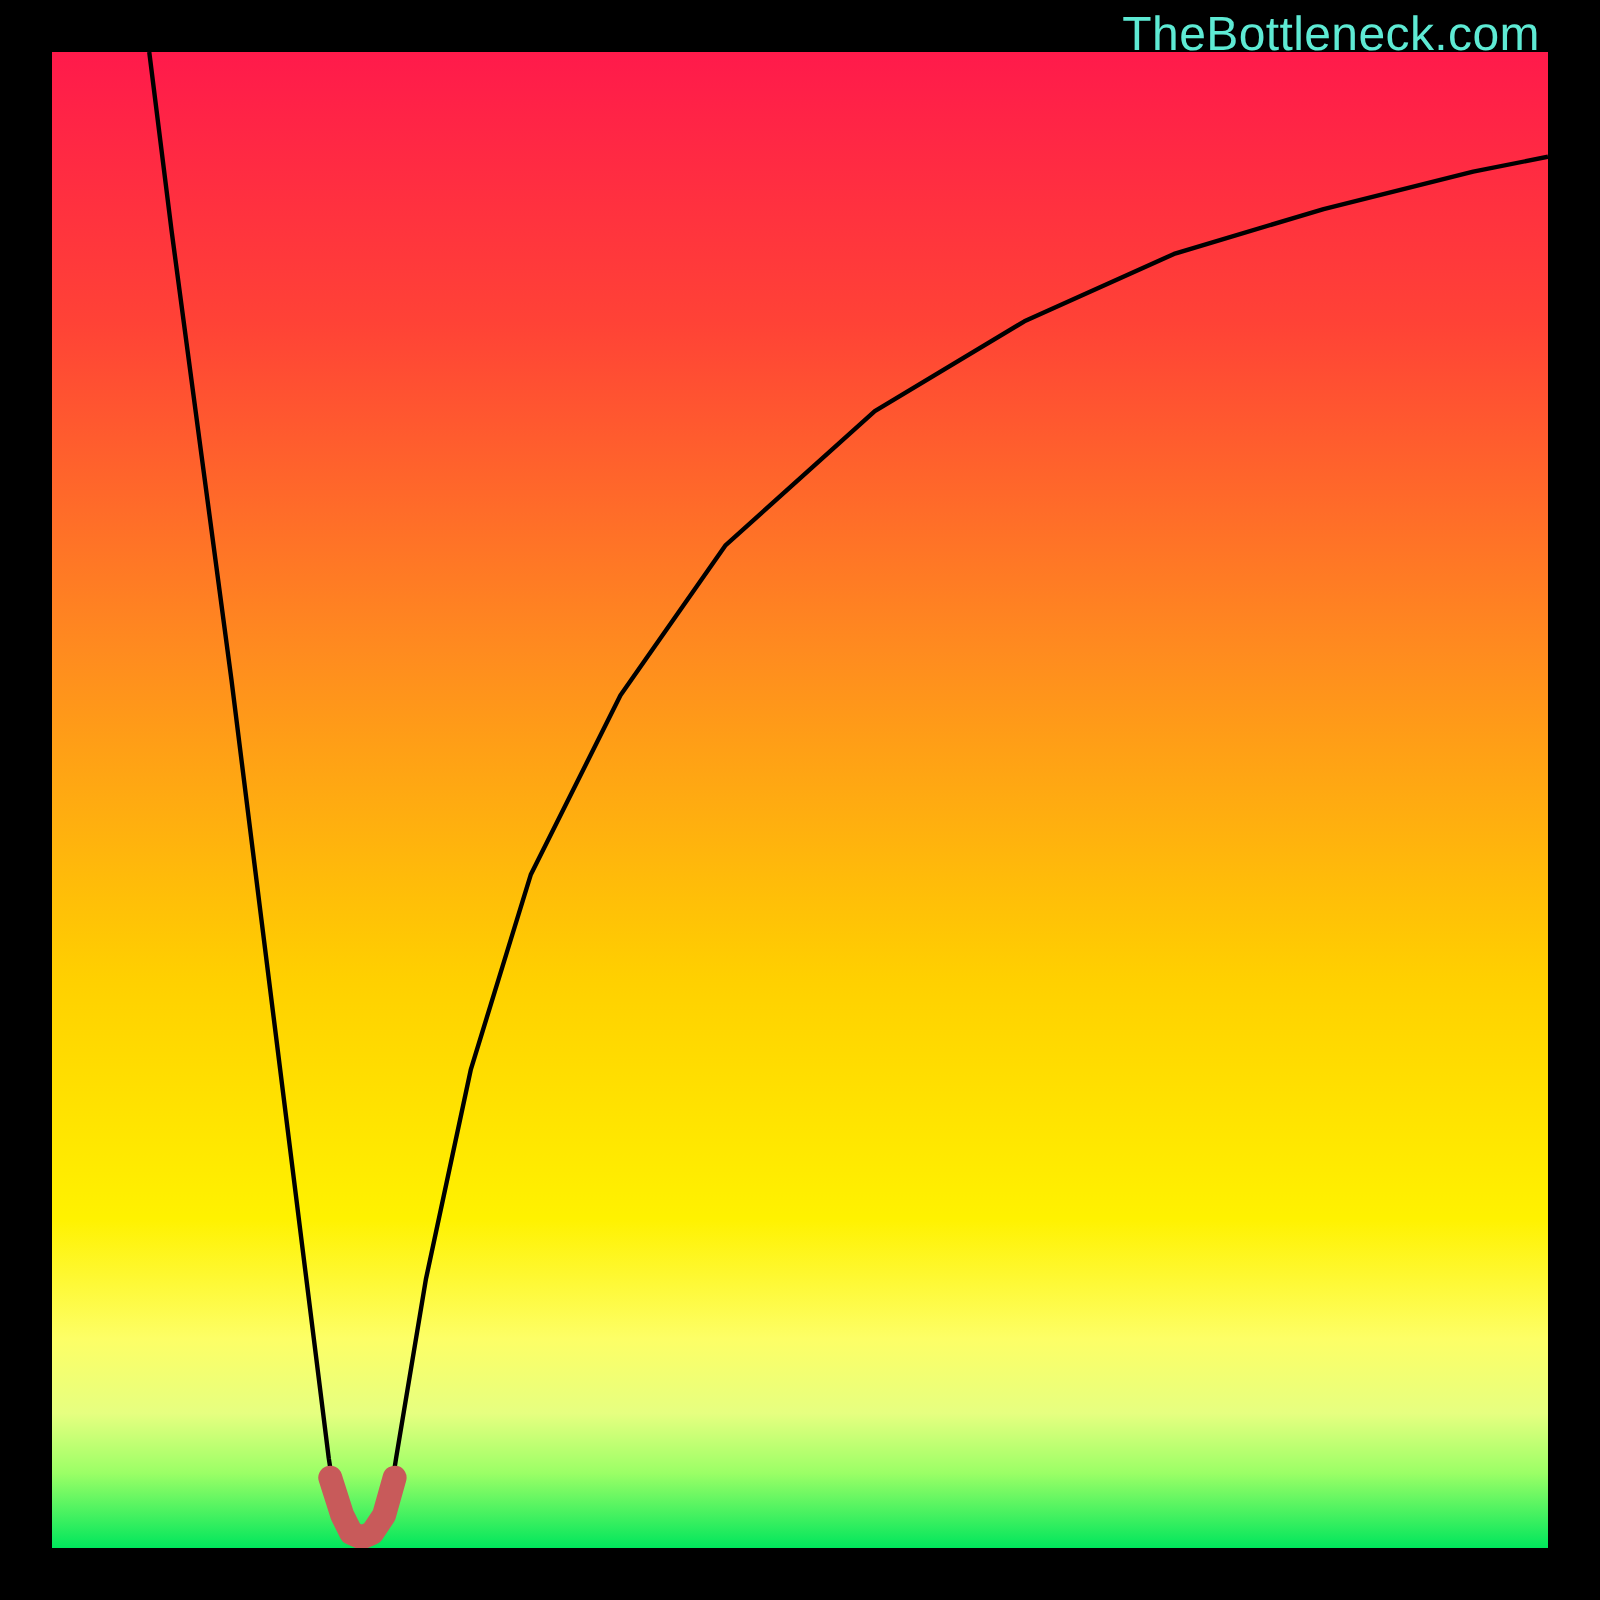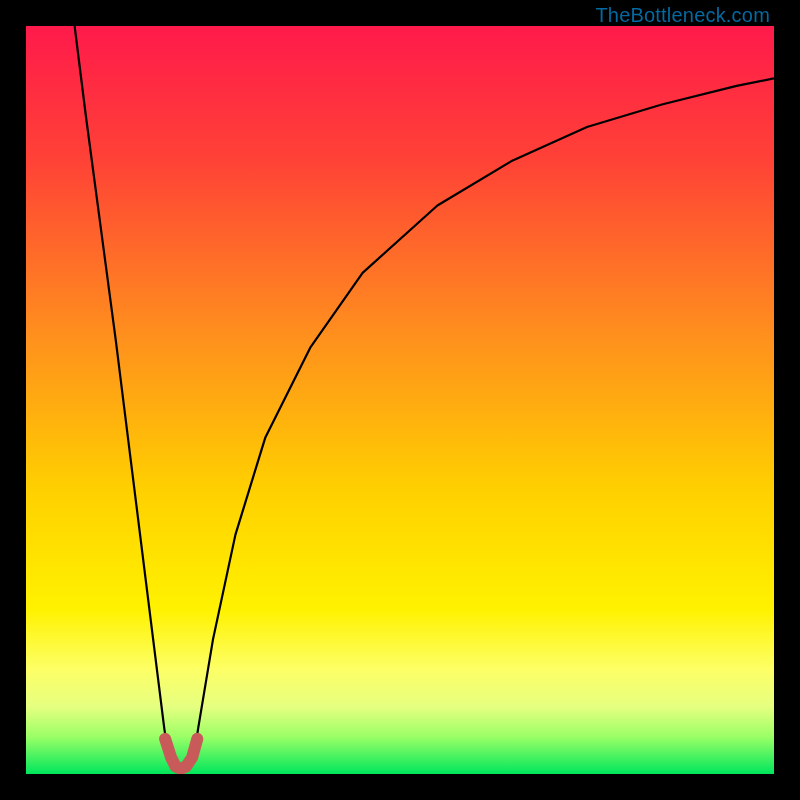--- a/index.html
+++ b/index.html
@@ -23,22 +23,22 @@
     position: absolute;
     left: 0;
     top: 0;
     width: 748px;
     height: 748px;
   }
   .watermark {
     position: absolute;
     top: 4px;
     right: 30px;
-    color: #0369a1;
-    font-size: 20px;
+    color: #5eead4;
+    font-size: 24px;
     font-weight: 500;
     letter-spacing: 0.2px;
     user-select: none;
   }
   svg { display: block; }
 </style>
 </head>
 <body>
 
 <div class="frame">

